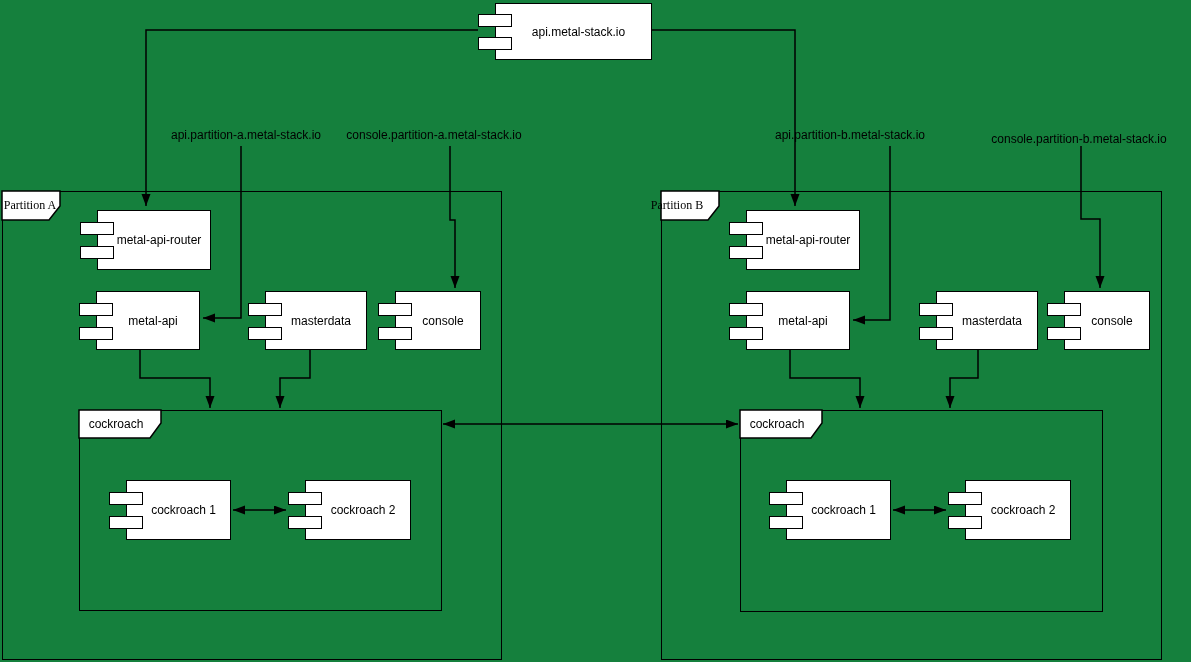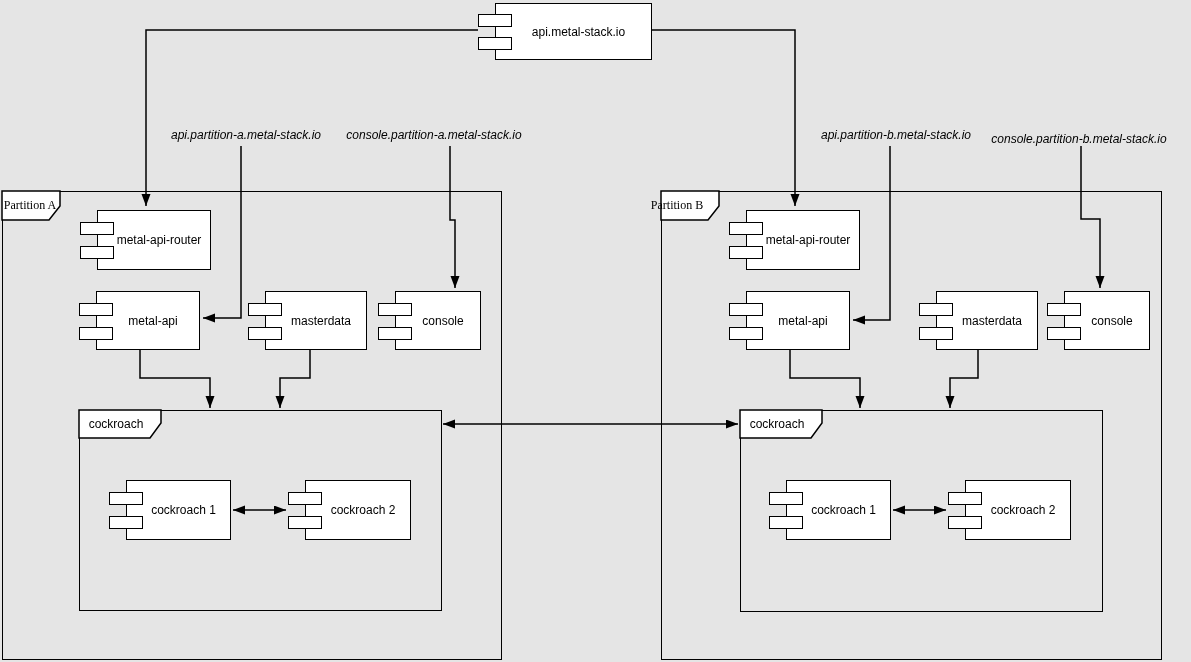--- a/index.html
+++ b/index.html
@@ -1,17 +1,17 @@
 <!DOCTYPE html>
 <html><head>
 <meta charset="utf-8">
 <style>
   html,body{margin:0;padding:0;background:#ffffff;}
   .canvas{
-    position:relative;width:1191px;height:662px;background:#e5e5e5;
+    position:relative;width:1191px;height:662px;background:#15803d;
     font-family:"Liberation Sans",sans-serif;color:#000;overflow:hidden;
   }
   .partition{
     position:absolute;border:1.5px solid #000;background:transparent;
   }
   .group{
     position:absolute;border:1.5px solid #000;background:transparent;
   }
   .component{
     position:absolute;border:1.5px solid #000;background:#fff;
@@ -28,21 +28,21 @@
   .cicon .bar.b2{top:35px;}
   .component.small-v .cicon .bar.b1{top:10px;}
   .component.small-v .cicon .bar.b2{top:33px;}
   .tab-text{
     position:absolute;display:flex;align-items:center;justify-content:center;
     font-size:12px;z-index:6;white-space:nowrap;text-align:right;
   }
   .tab-text.serif{font-family:"Liberation Serif",serif;}
   .dns-label{
     position:absolute;width:220px;text-align:center;font-size:12px;
-    white-space:nowrap;z-index:4;font-style:italic;
+    white-space:nowrap;z-index:4;
   }
   svg.wires{position:absolute;left:0;top:0;z-index:5;pointer-events:none;}
 </style>
 </head>
 <body>
 
 <div class="canvas">
 
   <div class="partition" style="left:2px;top:191px;width:498px;height:467px"></div>
   <div class="partition" style="left:661px;top:191px;width:499px;height:467px"></div>
@@ -53,21 +53,21 @@
   <div class="component small-v" style="left:495px;top:3px;width:157px;height:57px">
     <span class="cicon">
       <span class="bar b1"></span>
         <span class="bar b2"></span>
     </span>
     <span class="clabel">api.metal-stack.io</span>
   </div>
 
   <div class="dns-label" style="left:136px;top:128px">api.partition-a.metal-stack.io</div>
   <div class="dns-label" style="left:324px;top:128px">console.partition-a.metal-stack.io</div>
-  <div class="dns-label" style="left:786px;top:128px">api.partition-b.metal-stack.io</div>
+  <div class="dns-label" style="left:740px;top:128px">api.partition-b.metal-stack.io</div>
   <div class="dns-label" style="left:969px;top:132px">console.partition-b.metal-stack.io</div>
 
   <div class="component" style="left:97px;top:210px;width:114px;height:60px">
     <span class="cicon">
       <span class="bar b1"></span>
         <span class="bar b2"></span>
       </span>
     <span class="clabel">metal-api-router</span>
   </div>
   <div class="component" style="left:96px;top:291px;width:104px;height:59px">

